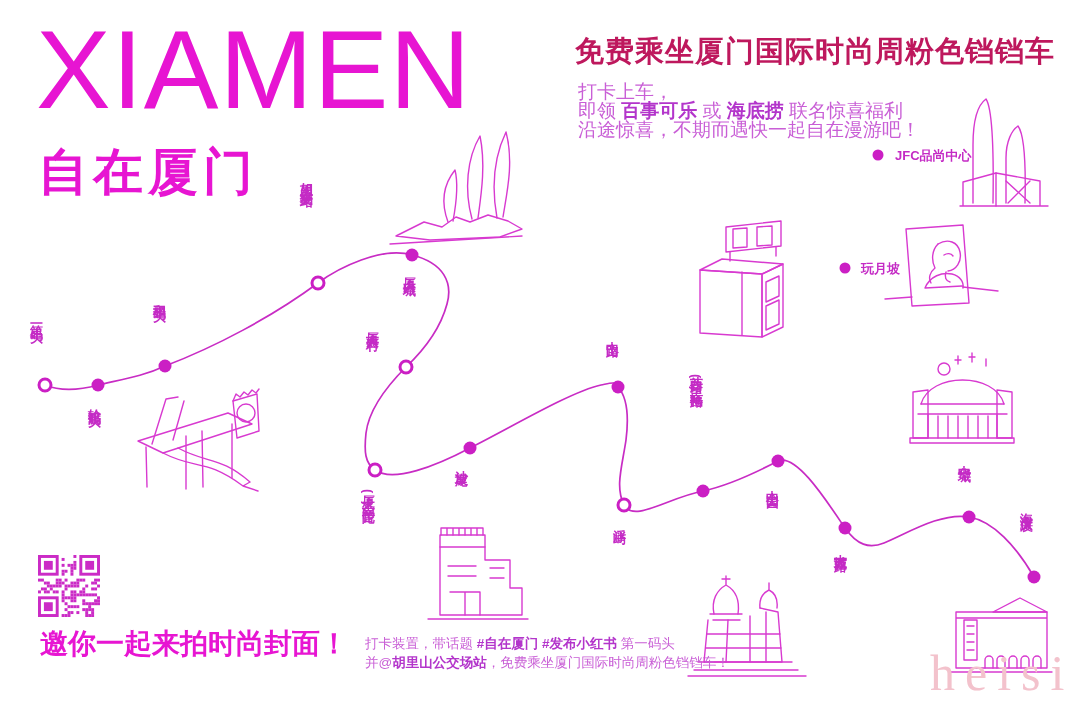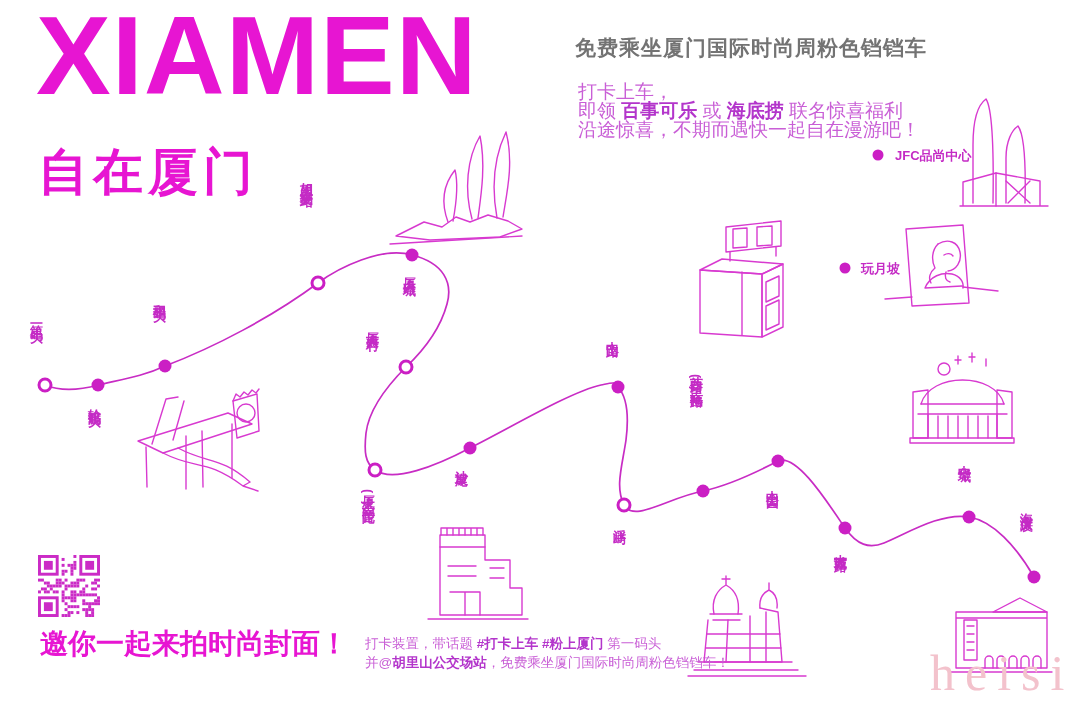--- a/index.html
+++ b/index.html
@@ -1,24 +1,24 @@
 <!DOCTYPE html>
 <html><head>
 <meta charset="utf-8">
 <style>
   html,body{margin:0;padding:0;background:#ffffff;}
   body{width:1080px;height:710px;position:relative;overflow:hidden;
        font-family:"Liberation Sans",sans-serif;}
   .abs{position:absolute;}
-  .title{left:36px;top:0;font-size:112px;font-weight:700;line-height:1;
+  .title{left:36px;top:14px;font-size:112px;font-weight:400;line-height:1;
          letter-spacing:1px;color:#E715D2;text-align:center;}
   .subtitle{left:38px;top:147px;font-size:50px;font-weight:700;letter-spacing:5px;
             color:#E715D2;line-height:1;}
-  .headline{left:575px;top:36px;font-size:21px;font-weight:800;letter-spacing:1px;
-            color:#737373;line-height:1.1;}
+  .headline{left:575px;top:36px;font-size:29px;font-weight:800;letter-spacing:1px;
+            color:#be185d;line-height:1.1;}
   .copy{left:578px;top:82px;font-size:19px;line-height:19px;color:#C95FD6;}
   .copy b{font-weight:800;color:#B335CB;}
   .vlabel{position:absolute;writing-mode:vertical-rl;text-orientation:mixed;
           font-size:13px;font-weight:700;color:#C42BC5;letter-spacing:2px;line-height:1;}
   .hlabel{position:absolute;font-size:13px;font-weight:700;color:#C42BC5;line-height:1;}
   .tagline{left:40px;top:630px;font-size:28px;font-weight:800;color:#E715D2;line-height:1;}
   .note{left:365px;top:634px;font-size:13.5px;line-height:19px;color:#C95FD6;}
   .note b{font-weight:800;color:#B335CB;}
   .watermark{left:930px;top:648px;font-size:50px;letter-spacing:10px;color:#F3C2CC;
              font-family:"Liberation Serif",serif;line-height:1;}
@@ -301,16 +301,16 @@
     <rect x="14" y="0" width="7" height="7" fill="#CB2BC6"></rect>
     <rect x="15" y="1" width="5" height="5" fill="#fff"></rect>
     <rect x="16" y="2" width="3" height="3" fill="#CB2BC6"></rect>
     <rect x="0" y="14" width="7" height="7" fill="#CB2BC6"></rect>
     <rect x="1" y="15" width="5" height="5" fill="#fff"></rect>
     <rect x="2" y="16" width="3" height="3" fill="#CB2BC6"></rect>
   </svg>
 
 <div class="abs tagline">邀你一起来拍时尚封面！</div>
 <div class="abs note">
-  <div><span>打卡装置，带话题 </span><b>#打卡上车 #粉上厦门</b><span> 第一码头</span></div>
+  <div><span>打卡装置，带话题 </span><b>#自在厦门 #发布小红书</b><span> 第一码头</span></div>
   <div><span>并@</span><b>胡里山公交场站</b><span>，免费乘坐厦门国际时尚周粉色铛铛车！</span></div>
 </div>
 <div class="abs watermark">heisi</div>
 
 </body></html>

